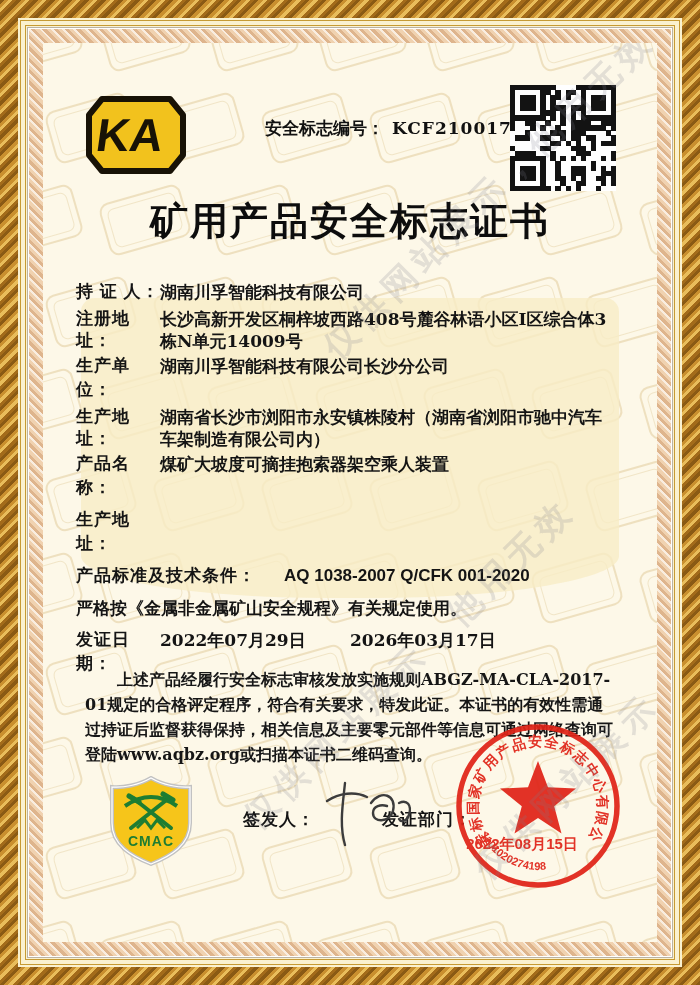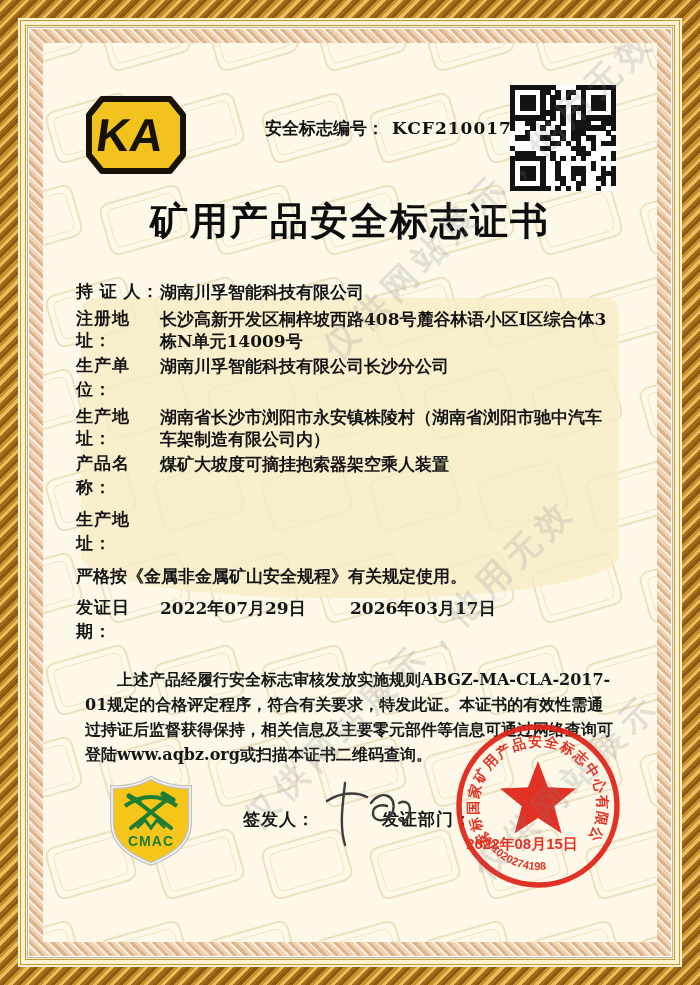--- a/index.html
+++ b/index.html
@@ -545,20 +545,24 @@
         <span class="lbl">生产地址：</span>
         <span class="val">湖南省长沙市浏阳市永安镇株陵村（湖南省浏阳市驰中汽车车架制造有限公司内）</span>
       </div>
       <div class="row">
         <span class="lbl">产品名称：</span>
         <span class="val">煤矿大坡度可摘挂抱索器架空乘人装置</span>
       </div>
       <div class="row gap">
         <span class="lbl">生产地址：</span>
       </div>
+      <div class="row wide gap">
+        <span class="lbl">产品标准及技术条件：</span>
+        <span class="val">AQ 1038-2007 Q/CFK 001-2020</span>
+      </div>
       <div class="row gap">
         <span class="val">严格按《金属非金属矿山安全规程》有关规定使用。</span>
       </div>
       <div class="row dates gap">
         <span class="lbl">发证日期：</span>
         <span class="val1">2022年07月29日</span>
         <span class="val2">2026年03月17日</span>
       </div>
     </div>
 

